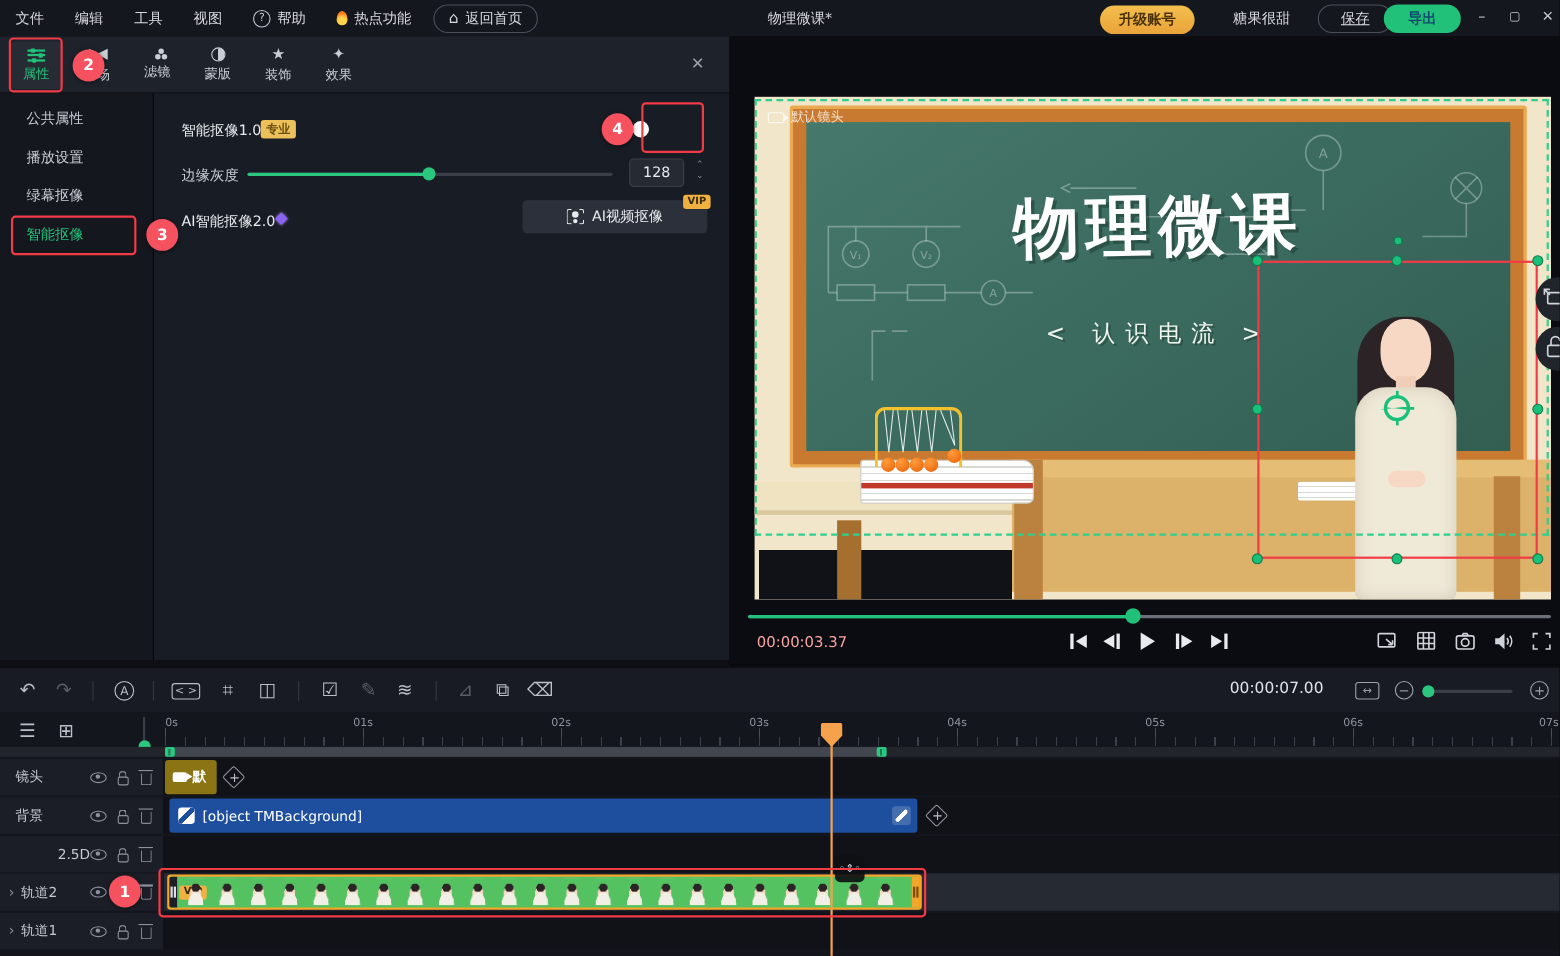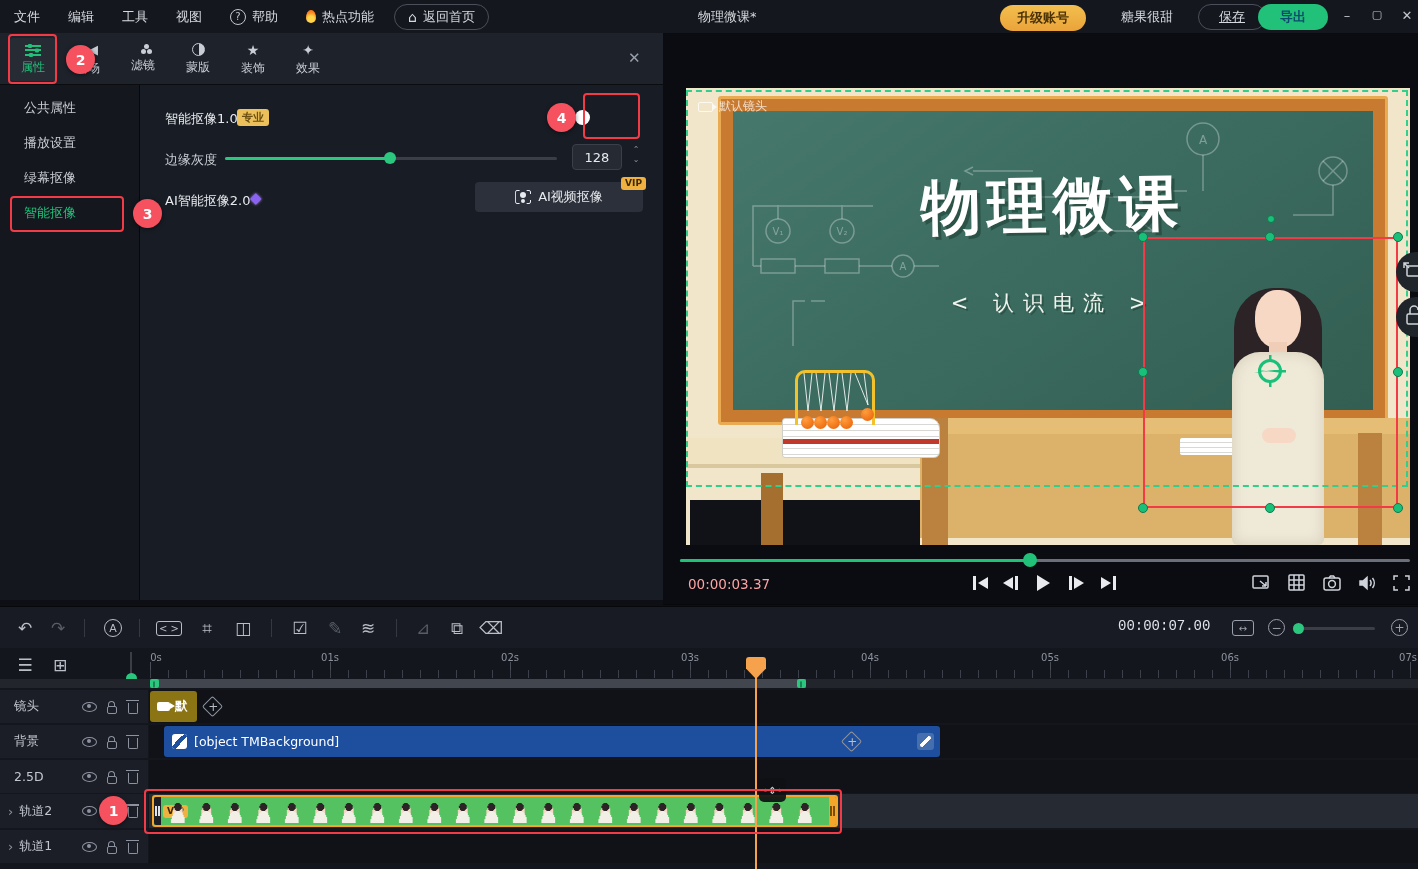--- a/index.html
+++ b/index.html
@@ -442,21 +442,21 @@
     <span class="tb-ic" style="left:195px;">⌗</span>
     <span class="tb-ic" style="left:231px;">◫</span>
     <span class="tb-sep" style="left:271px;"></span>
     <span class="tb-ic" style="left:288px;">☑</span>
     <span class="tb-ic dim" style="left:323px;">✎</span>
     <span class="tb-ic" style="left:356px;">≋</span>
     <span class="tb-sep" style="left:396px;"></span>
     <span class="tb-ic dim" style="left:411px;">⊿</span>
     <span class="tb-ic" style="left:445px;">⧉</span>
     <span class="tb-ic" style="left:479px;">⌫</span>
-    <span class="abs" style="left:1118px;top:11px;color:#dfe3e9;font-size:14px;font-family:Liberation Mono, monospace;">00:00:07.00</span>
+    <span class="abs" style="left:1118px;top:11px;color:#dfe3e9;font-size:14px;">00:00:07.00</span>
     <span class="abs fit-ic" style="left:1232px;top:13px;">↔</span>
     <span class="abs zoom-circle" style="left:1268px;top:12px;">−</span>
     <span class="abs slider-track" style="left:1295px;top:20px;width:80px;"></span>
     <span class="abs slider-knob" style="left:1293px;top:15.5px;width:11px;height:11px;"></span>
     <span class="abs zoom-circle" style="left:1391px;top:12px;">+</span>
   </div>
 
   <div id="timeline">
 
     <span class="tb-ic" style="left:13px;top:5px;">☰</span>
@@ -497,31 +497,31 @@
     </div>
 
     <div class="track-row" style="top:77px;">
       <div class="track-body"></div>
       <div class="track-head">
         <span class="track-name">背景</span>
         <span class="i-eye"></span>
         <span class="i-lock"></span>
         <span class="i-trash"></span>
       </div>
-      <div class="clip" style="left:164px;width:776px;background:#1d4f9e;">
+      <div class="clip" style="left:154px;width:680px;background:#1d4f9e;">
         <span class="bg-ic"></span>
         <span>[object TMBackground]</span>
         <span class="bg-ic2"></span>
       </div>
       <span class="kf-diamond" style="left:844px;top:9px;">
           <span>+</span>
         </span>
     </div>
 
-    <div class="track-row" style="top:112px;">
+    <div class="track-row" style="top:112px;text-align:right;">
       <div class="track-body"></div>
       <div class="track-head">
         <span class="track-name">2.5D</span>
         <span class="i-eye"></span>
         <span class="i-lock"></span>
         <span class="i-trash"></span>
       </div>
     </div>
 
     <div class="track-row" style="top:146px;height:34px;">

